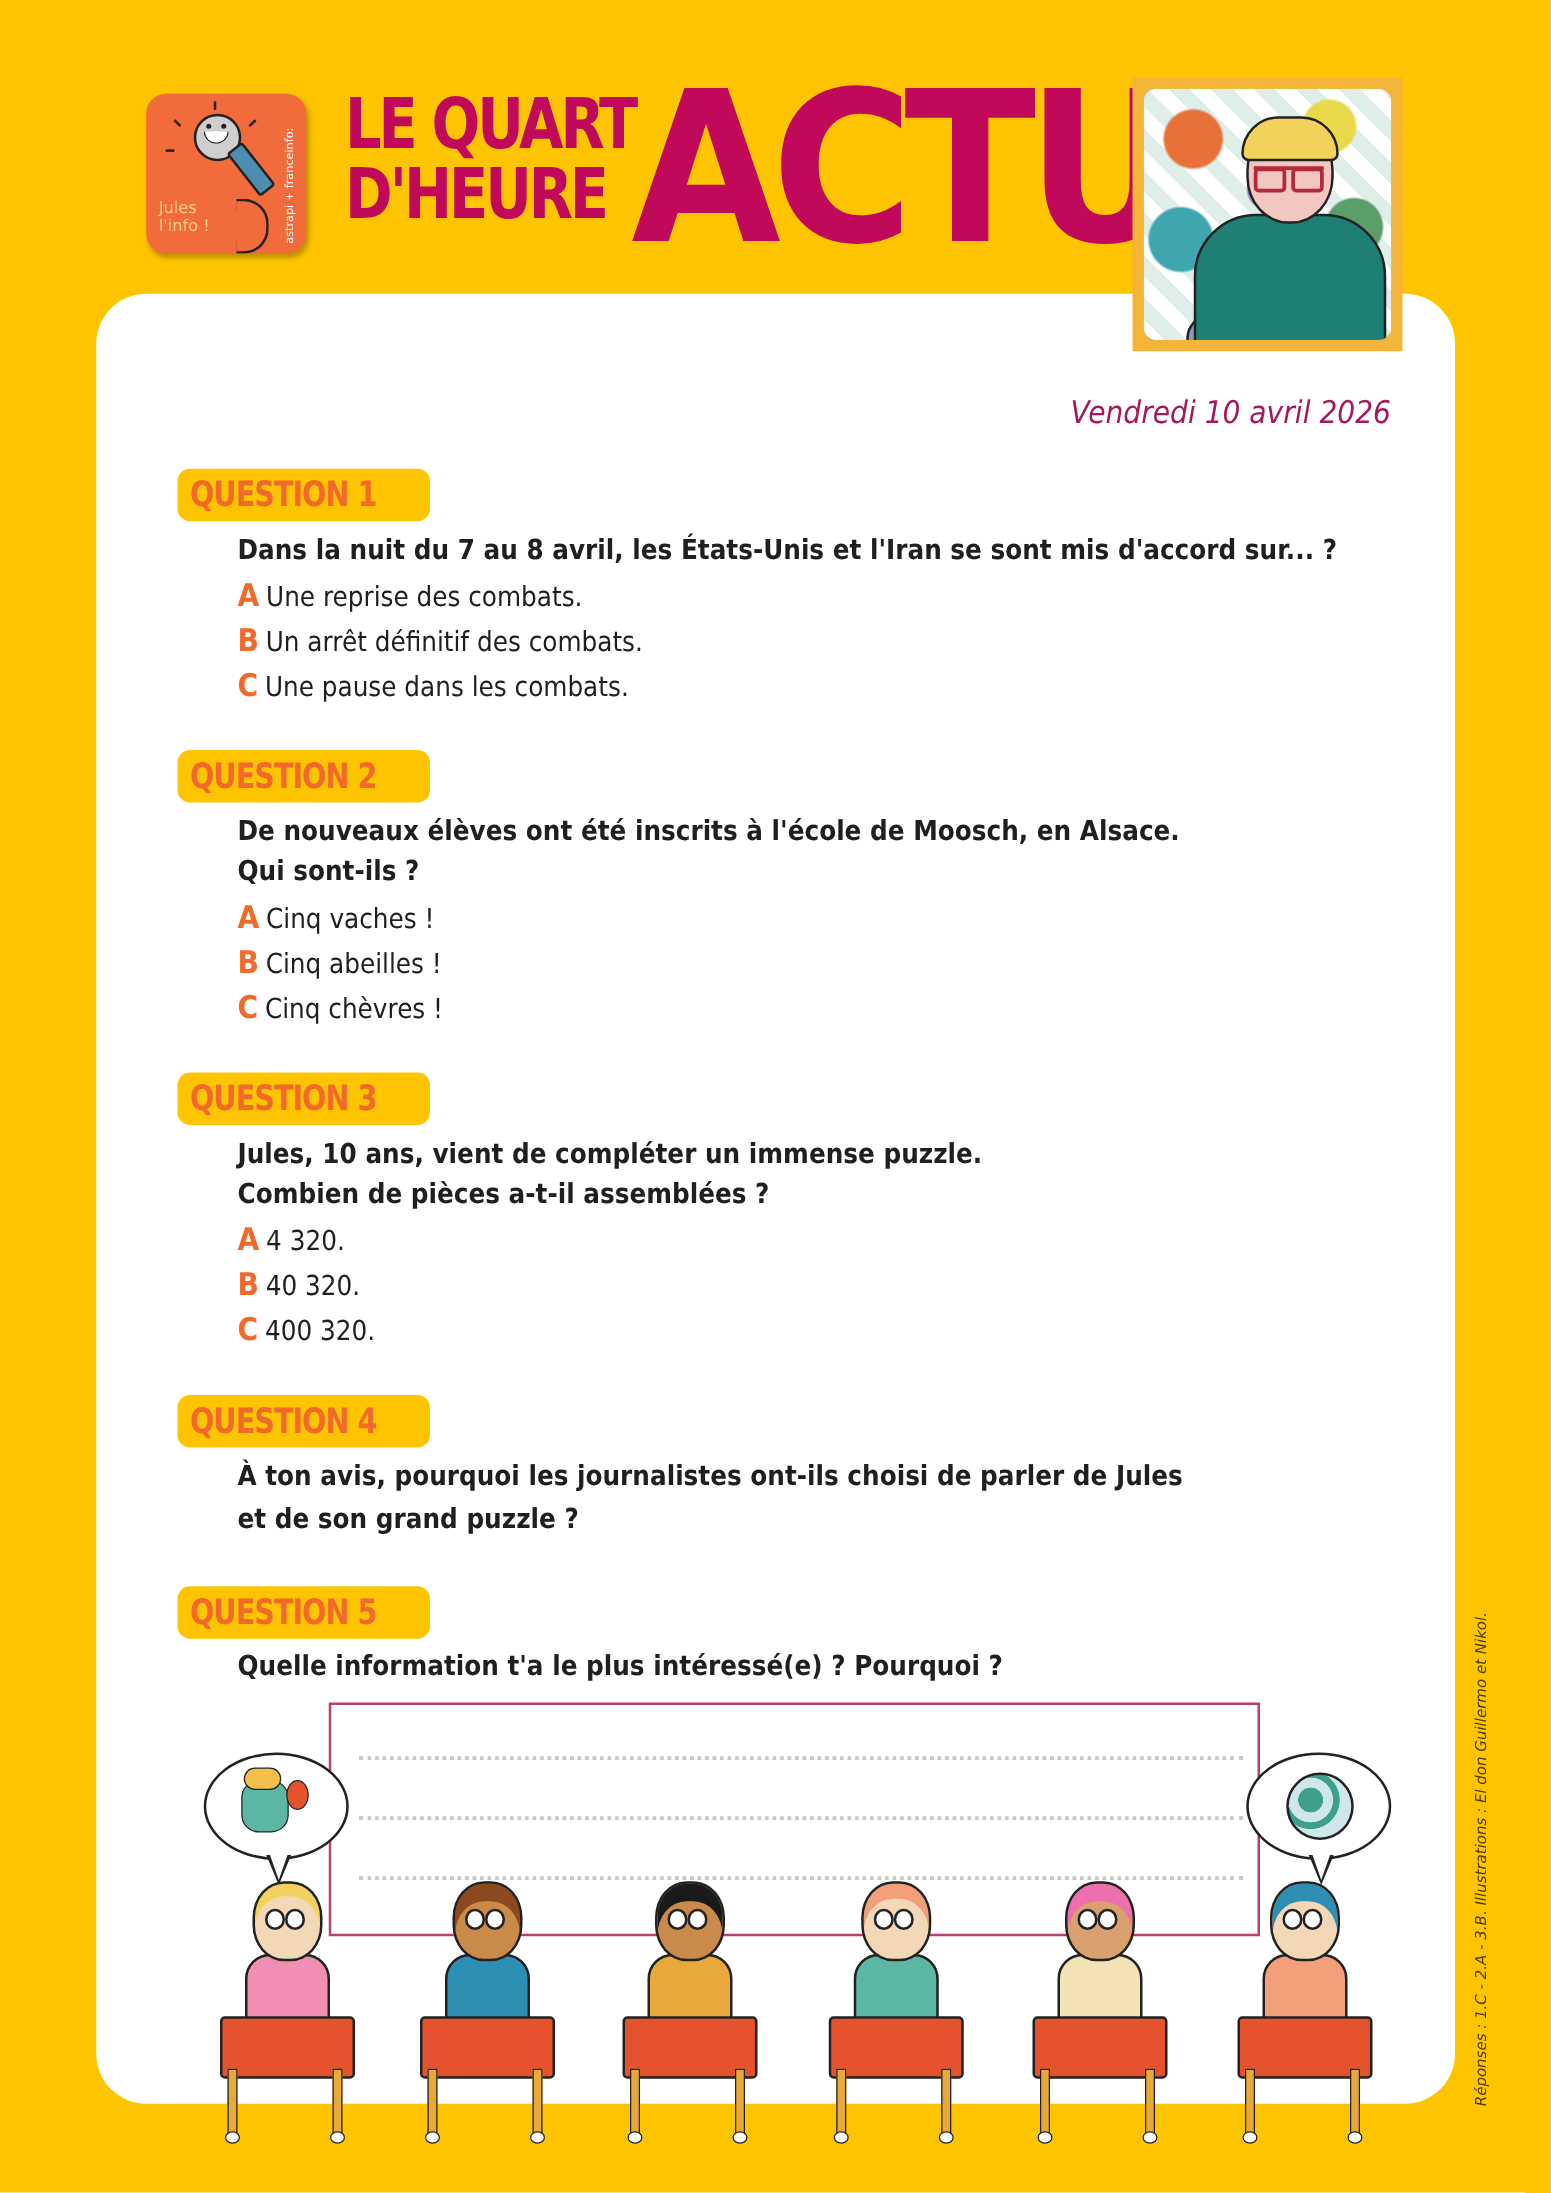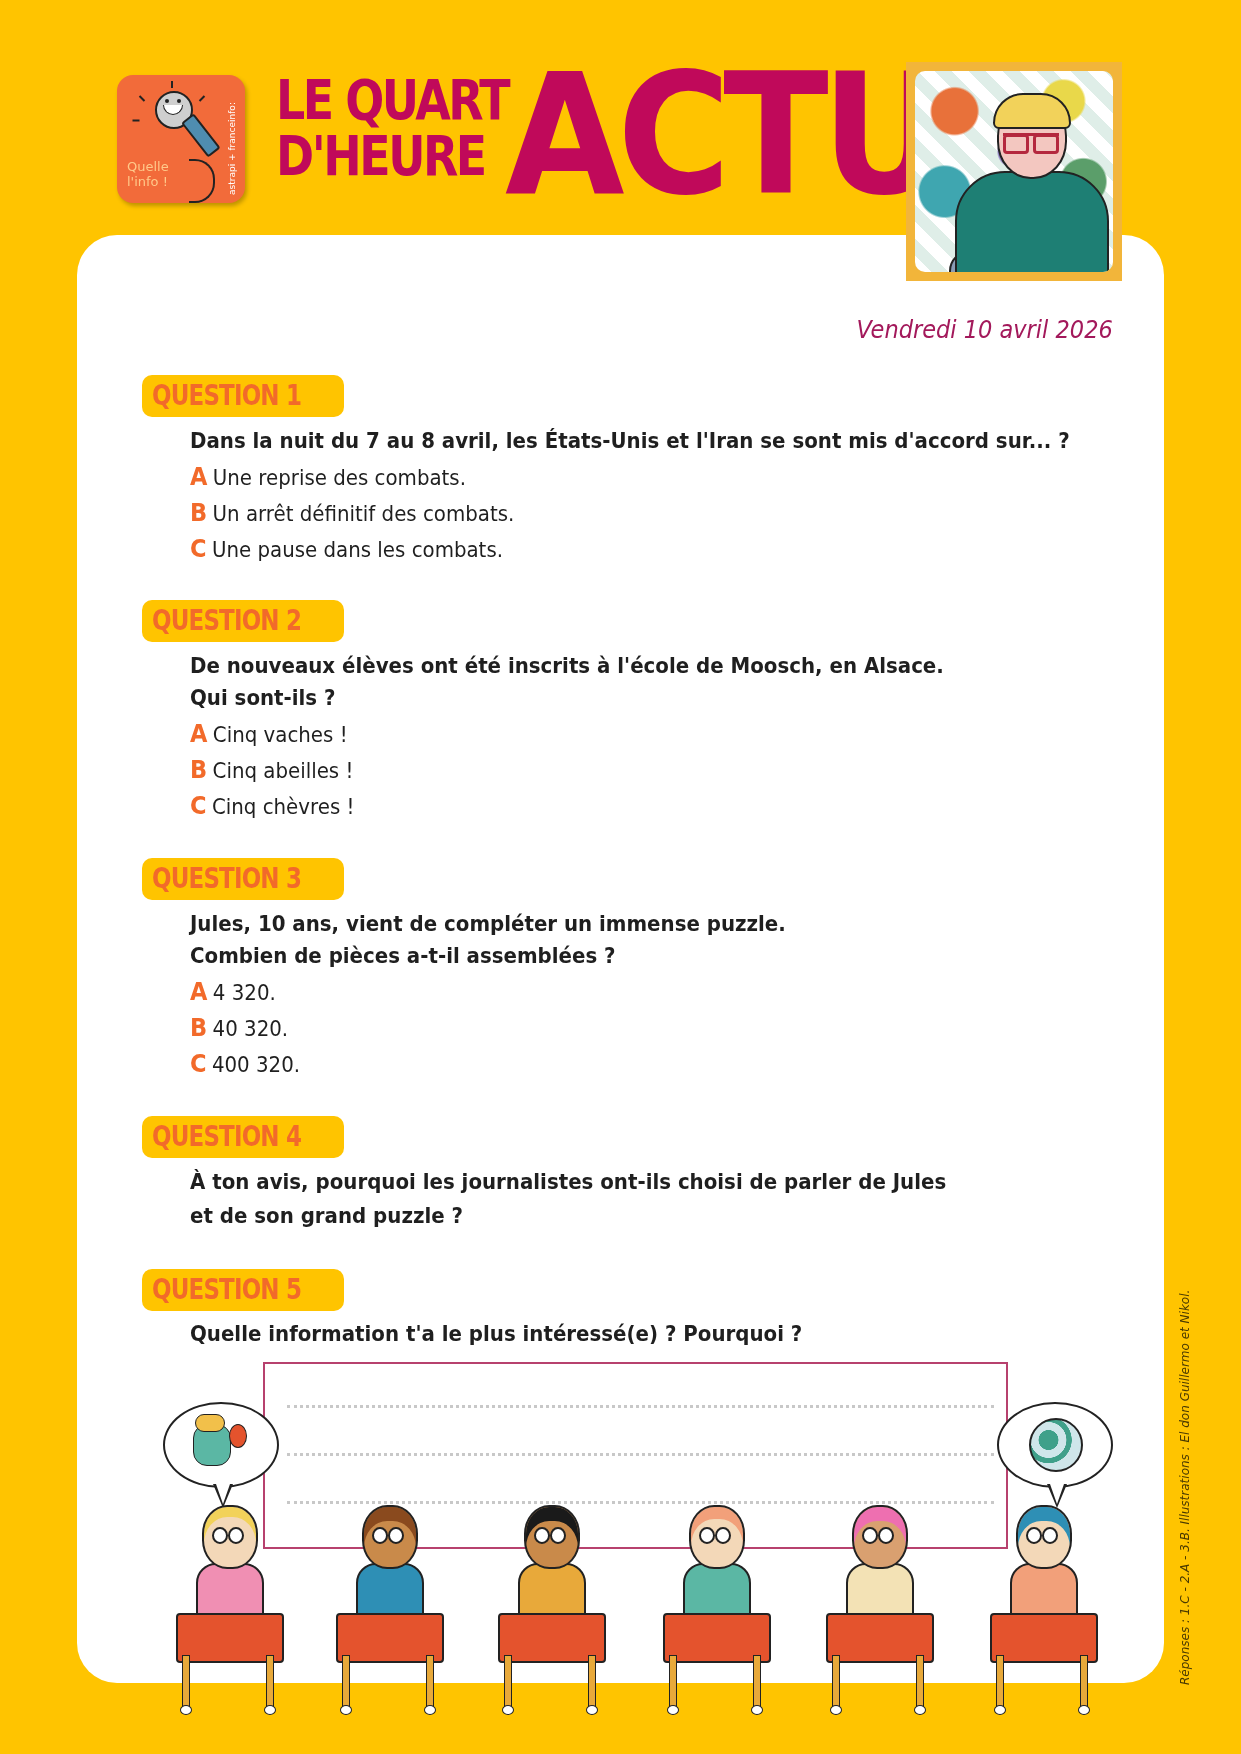--- a/index.html
+++ b/index.html
@@ -80,21 +80,21 @@
   <div class="ray" style="left:24px;top:20px;transform:rotate(-45deg);"></div>
   <div class="ray" style="left:84px;top:20px;transform:rotate(45deg);"></div>
   <div class="ray" style="left:18px;top:42px;transform:rotate(90deg);"></div>
   <div class="mic-head"></div>
   <div class="mic-eye" style="left:48px;"></div>
   <div class="mic-eye" style="left:60px;"></div>
   <div class="mic-face"></div>
   <div class="mic-body"></div>
   <div class="cord"></div>
   <div class="salut">
-    <div>Quelle</div>
+    <div>Jules</div>
     <div>l'info !</div>
   </div>
   <div class="brand-vert">astrapi + franceinfo:</div>
 </div>
 
 <div class="title-small">
   <div>LE QUART</div>
   <div>D'HEURE</div>
 </div>
 <div class="title-big">ACTU</div>

